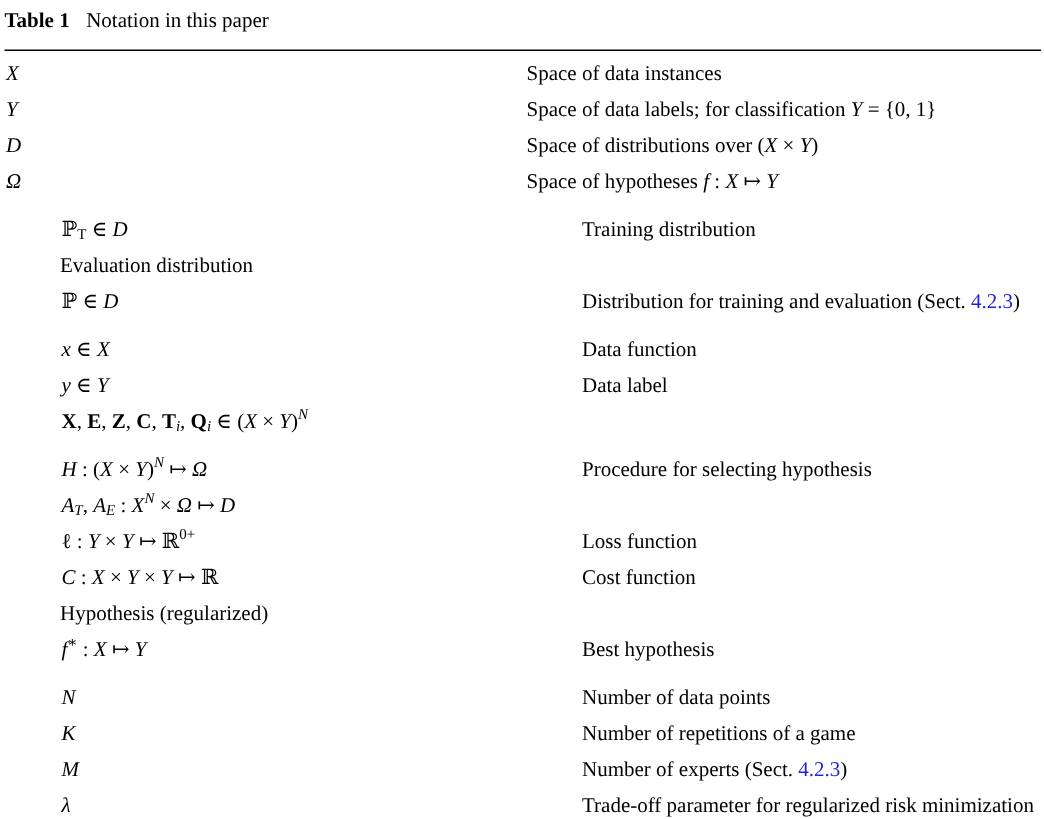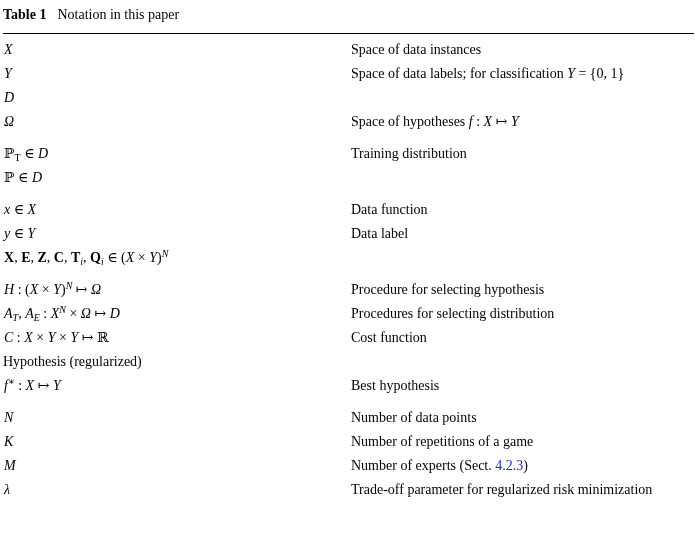--- a/index.html
+++ b/index.html
@@ -19,21 +19,21 @@
   .caption { line-height: 19px; white-space: nowrap; }
   .caption-label { font-weight: bold; }
   .caption-text { margin-left: 11px; }
   .rule {
     border: none;
     border-top: 1.5px solid #000;
     margin: 9px 0 0 0;
     width: 691px;
   }
   .table-body { margin-top: 4px; }
-  .group + .group { margin-top: 8px; }
+  .group + .group { margin-top: 8px; margin-left: 37px; }
   .row {
     display: grid;
     grid-template-columns: 348px 1fr;
     line-height: 24px;
   }
   .cell { white-space: nowrap; }
   .sym { padding-left: 1px; }
   .k-i, .k-cal, .k-frak, .k-subi, .k-supi { font-style: italic; }
   .k-b { font-weight: bold; font-style: normal; }
   sub, sup { font-size: 10px; line-height: 0; }
@@ -54,35 +54,38 @@
         <div class="row">
           <div class="cell sym"><span class="k-cal">X</span></div>
           <div class="cell desc"><span class="k-t">Space of data instances</span></div>
         </div>
         <div class="row">
           <div class="cell sym"><span class="k-cal">Y</span></div>
           <div class="cell desc"><span class="k-t">Space of data labels; for classification </span><span class="k-cal">Y</span><span class="k-t"> = {0, 1}</span></div>
         </div>
         <div class="row">
           <div class="cell sym"><span class="k-frak">D</span></div>
+          <div class="cell desc"><span class="k-t">Space of distributions over (</span><span class="k-cal">X</span><span class="k-t"> × </span><span class="k-cal">Y</span><span class="k-t">)</span></div>
         </div>
         <div class="row">
           <div class="cell sym"><span class="k-i">Ω</span></div>
           <div class="cell desc"><span class="k-t">Space of hypotheses </span><span class="k-i">f</span><span class="k-t"> : </span><span class="k-cal">X</span><span class="k-t"> ↦ </span><span class="k-cal">Y</span></div>
         </div>
       </div>
       <div class="group">
         <div class="row">
           <div class="cell sym"><span class="k-t">ℙ</span><sub class="k-sub">T</sub><span class="k-t"> ∈ </span><span class="k-frak">D</span></div>
           <div class="cell desc"><span class="k-t">Training distribution</span></div>
         </div>
         <div class="row">
+          <div class="cell desc"><span class="k-t">Evaluation distribution</span></div>
         </div>
         <div class="row">
           <div class="cell sym"><span class="k-t">ℙ ∈ </span><span class="k-frak">D</span></div>
+          <div class="cell desc"><span class="k-t">Distribution for training and evaluation (Sect. </span><span class="k-link">4.2.3</span><span class="k-t">)</span></div>
         </div>
       </div>
       <div class="group">
         <div class="row">
           <div class="cell sym"><span class="k-i">x</span><span class="k-t"> ∈ </span><span class="k-cal">X</span></div>
           <div class="cell desc"><span class="k-t">Data function</span></div>
         </div>
         <div class="row">
           <div class="cell sym"><span class="k-i">y</span><span class="k-t"> ∈ </span><span class="k-cal">Y</span></div>
           <div class="cell desc"><span class="k-t">Data label</span></div>
@@ -91,21 +94,24 @@
           <div class="cell sym"><span class="k-b">X</span><span class="k-t">, </span><span class="k-b">E</span><span class="k-t">, </span><span class="k-b">Z</span><span class="k-t">, </span><span class="k-b">C</span><span class="k-t">, </span><span class="k-b">T</span><sub class="k-subi">i</sub><span class="k-t">, </span><span class="k-b">Q</span><sub class="k-subi">i</sub><span class="k-t"> ∈ (</span><span class="k-cal">X</span><span class="k-t"> × </span><span class="k-cal">Y</span><span class="k-t">)</span><sup class="k-supi">N</sup></div>
         </div>
       </div>
       <div class="group">
         <div class="row">
           <div class="cell sym"><span class="k-i">H</span><span class="k-t"> : (</span><span class="k-cal">X</span><span class="k-t"> × </span><span class="k-cal">Y</span><span class="k-t">)</span><sup class="k-supi">N</sup><span class="k-t"> ↦ </span><span class="k-i">Ω</span></div>
           <div class="cell desc"><span class="k-t">Procedure for selecting hypothesis</span></div>
         </div>
         <div class="row">
           <div class="cell sym"><span class="k-i">A</span><sub class="k-subi">T</sub><span class="k-t">, </span><span class="k-i">A</span><sub class="k-subi">E</sub><span class="k-t"> : </span><span class="k-cal">X</span><sup class="k-supi">N</sup><span class="k-t"> × </span><span class="k-i">Ω</span><span class="k-t"> ↦ </span><span class="k-frak">D</span></div>
-          <div class="cell desc"><span class="k-t">Procedures for selecting distribution</span></div>
+        </div>
+        <div class="row">
+          <div class="cell sym"><span class="k-t">ℓ : </span><span class="k-cal">Y</span><span class="k-t"> × </span><span class="k-cal">Y</span><span class="k-t"> ↦ ℝ</span><sup class="k-sup">0+</sup></div>
+          <div class="cell desc"><span class="k-t">Loss function</span></div>
         </div>
         <div class="row">
           <div class="cell sym"><span class="k-i">C</span><span class="k-t"> : </span><span class="k-cal">X</span><span class="k-t"> × </span><span class="k-cal">Y</span><span class="k-t"> × </span><span class="k-cal">Y</span><span class="k-t"> ↦ ℝ</span></div>
           <div class="cell desc"><span class="k-t">Cost function</span></div>
         </div>
         <div class="row">
           <div class="cell desc"><span class="k-t">Hypothesis (regularized)</span></div>
         </div>
         <div class="row">
           <div class="cell sym"><span class="k-i">f</span><sup class="k-sup">∗</sup><span class="k-t"> : </span><span class="k-cal">X</span><span class="k-t"> ↦ </span><span class="k-cal">Y</span></div>

